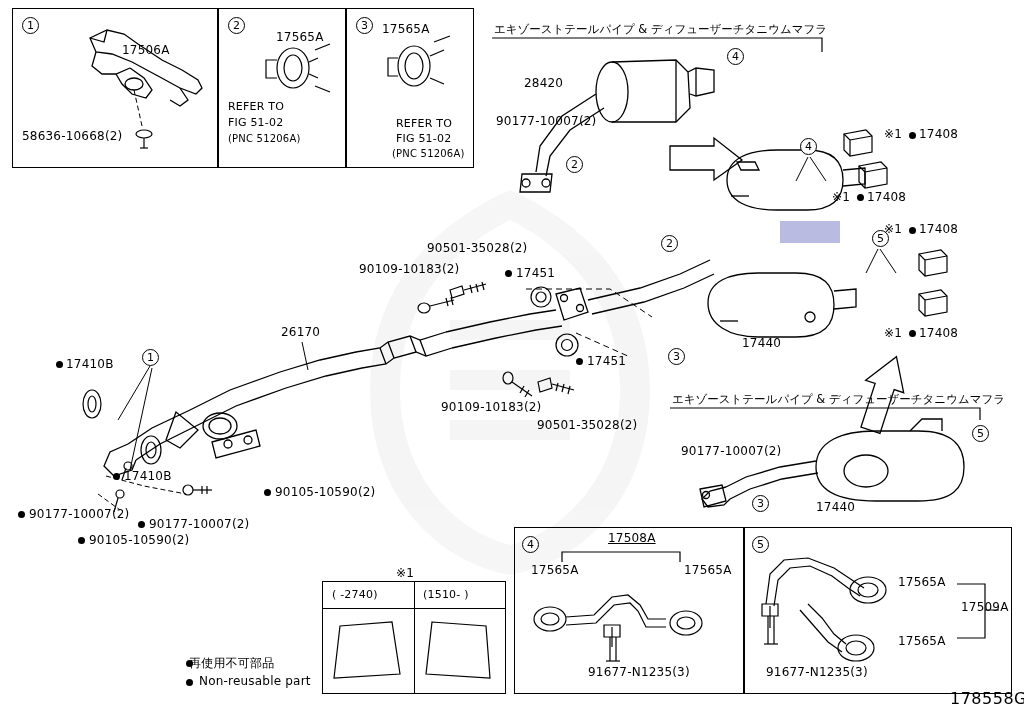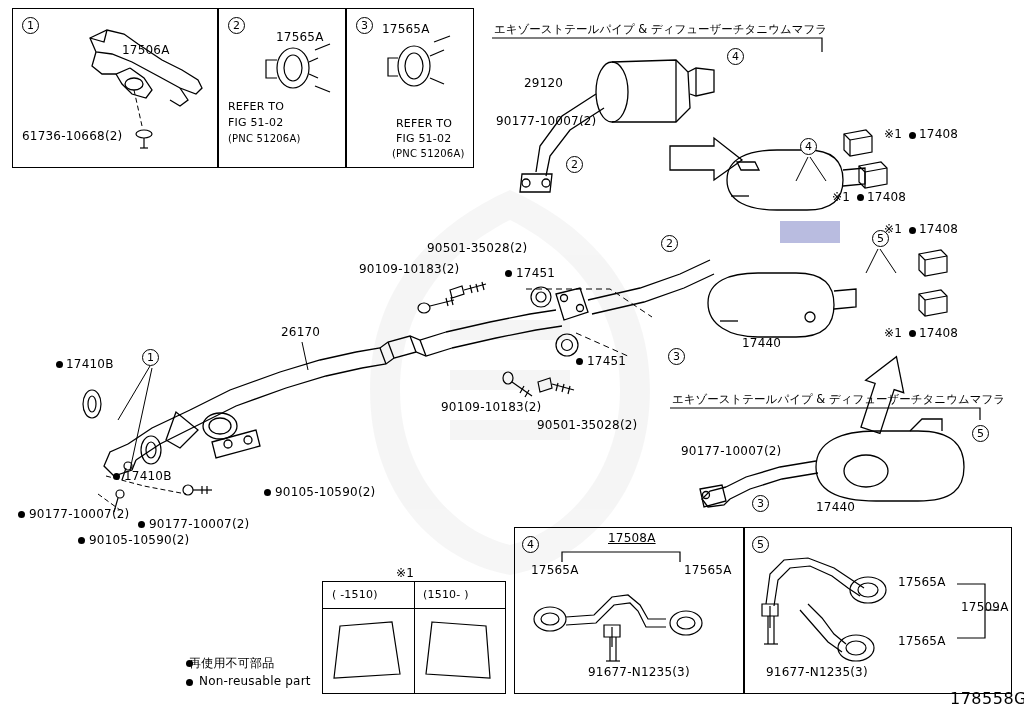--- a/index.html
+++ b/index.html
@@ -64,21 +64,21 @@
     <g stroke="#000" stroke-width="1" stroke-dasharray="5,3" fill="none">
       <path d="M122 82 L130 118"></path>
     </g>
     <g fill="none" stroke="#000" stroke-width="1.2">
       <ellipse cx="132" cy="126" rx="8" ry="4"></ellipse>
       <path d="M132 130 L132 140"></path>
       <path d="M128 140 L136 140"></path>
     </g>
   </svg>
   <div class="lbl abs" style="left:122px;top:43px;">17506A</div>
-  <div class="lbl abs" style="left:22px;top:129px;">61736-10668(2)</div>
+  <div class="lbl abs" style="left:22px;top:129px;">58636-10668(2)</div>
 
   <svg width="128" height="160" style="left:218px;top:8px;">
     <g fill="none" stroke="#000" stroke-width="1.2">
       <ellipse cx="75" cy="60" rx="16" ry="20"></ellipse>
       <ellipse cx="75" cy="60" rx="9" ry="13"></ellipse>
       <path d="M59 52 L48 52 L48 70 L59 70"></path>
       <path d="M91 54 L100 50"></path>
       <path d="M91 66 L100 70"></path>
       <path d="M97 42 L112 36"></path>
       <path d="M97 78 L112 84"></path>
@@ -119,21 +119,21 @@
       <path d="M196 18 L196 46"></path>
 
       <path d="M96 44 L62 66 L40 96 L36 122"></path>
       <path d="M104 58 L70 80 L50 106 L46 126"></path>
 
       <path d="M22 124 L52 124 L50 142 L20 142 Z"></path>
       <ellipse cx="26" cy="133" rx="4" ry="4"></ellipse>
       <ellipse cx="46" cy="133" rx="4" ry="4"></ellipse>
     </g>
   </svg>
-  <div class="lbl abs" style="left:524px;top:76px;">29120</div>
+  <div class="lbl abs" style="left:524px;top:76px;">28420</div>
   <div class="circnum" style="left:727px;top:48px;">4</div>
   <div class="lbl abs" style="left:496px;top:114px;">90177-10007(2)</div>
   <div class="circnum" style="left:566px;top:156px;">2</div>
 
   <svg width="90" height="60" style="left:668px;top:138px;">
     <path d="M2 8 L46 8 L46 0 L74 22 L46 42 L46 32 L2 32 Z" fill="#fff" stroke="#000" stroke-width="1.3"></path>
   </svg>
 
   <svg width="210" height="110" style="left:715px;top:140px;">
     <g fill="none" stroke="#000" stroke-width="1.3">
@@ -384,21 +384,21 @@
   </svg>
   <div class="circnum" style="left:972px;top:425px;">5</div>
   <div class="lbl abs" style="left:681px;top:444px;">90177-10007(2)</div>
   <div class="circnum" style="left:752px;top:495px;">3</div>
   <div class="lbl abs" style="left:816px;top:500px;">17440</div>
 
   <div class="lbl abs" style="left:396px;top:566px;">※1</div>
   <div class="box" style="left:322px;top:581px;width:184px;height:113px;"></div>
   <div class="vline" style="left:414px;top:581px;width:1.4px;height:113px;"></div>
   <div class="vline" style="left:322px;top:608px;width:184px;height:1.4px;"></div>
-  <div class="lbl sm abs" style="left:332px;top:588px;">(        -1510)</div>
+  <div class="lbl sm abs" style="left:332px;top:588px;">(        -2740)</div>
   <div class="lbl sm abs" style="left:423px;top:588px;">(1510-        )</div>
   <svg width="80" height="70" style="left:330px;top:618px;">
     <path d="M10 8 L62 4 L70 56 L4 60 Z" fill="none" stroke="#000" stroke-width="1.2"></path>
   </svg>
   <svg width="80" height="70" style="left:424px;top:618px;">
     <path d="M8 4 L62 8 L66 60 L2 56 Z" fill="none" stroke="#000" stroke-width="1.2"></path>
   </svg>
 
   <div class="dot" style="left:186px;top:660px;"></div>
   <div class="lbl abs" style="left:189px;top:655px;">再使用不可部品</div>

